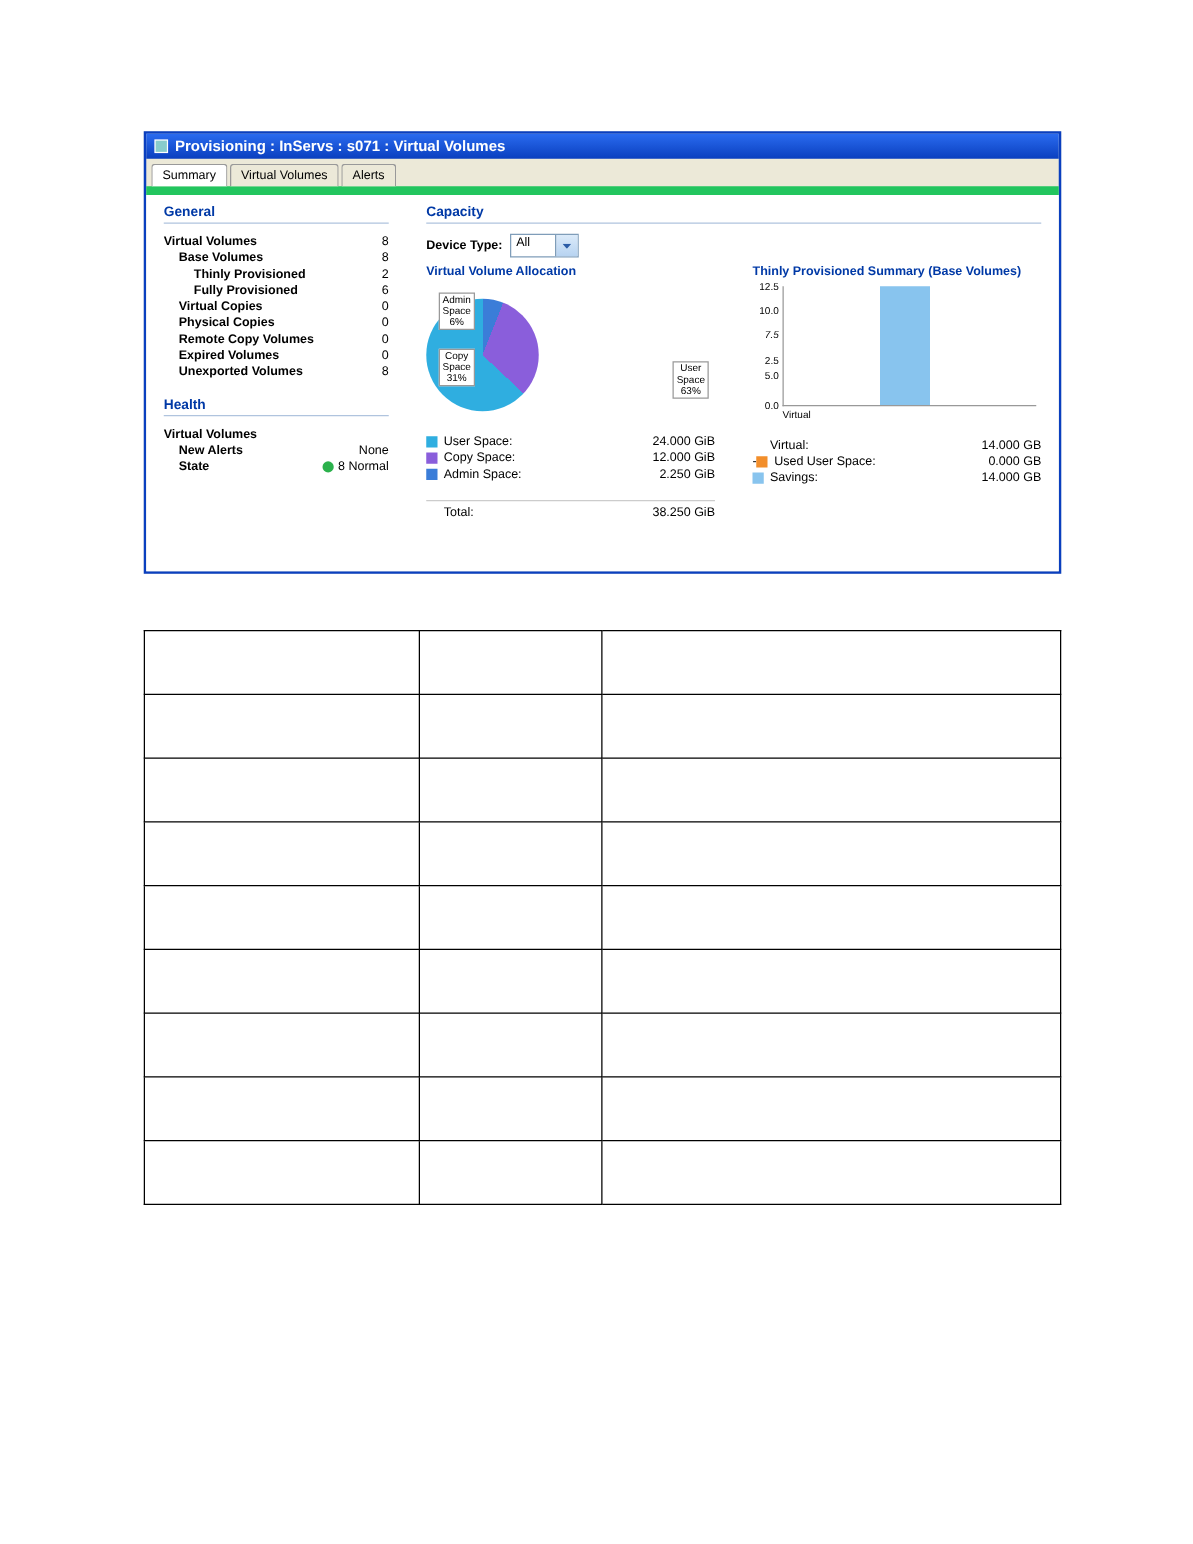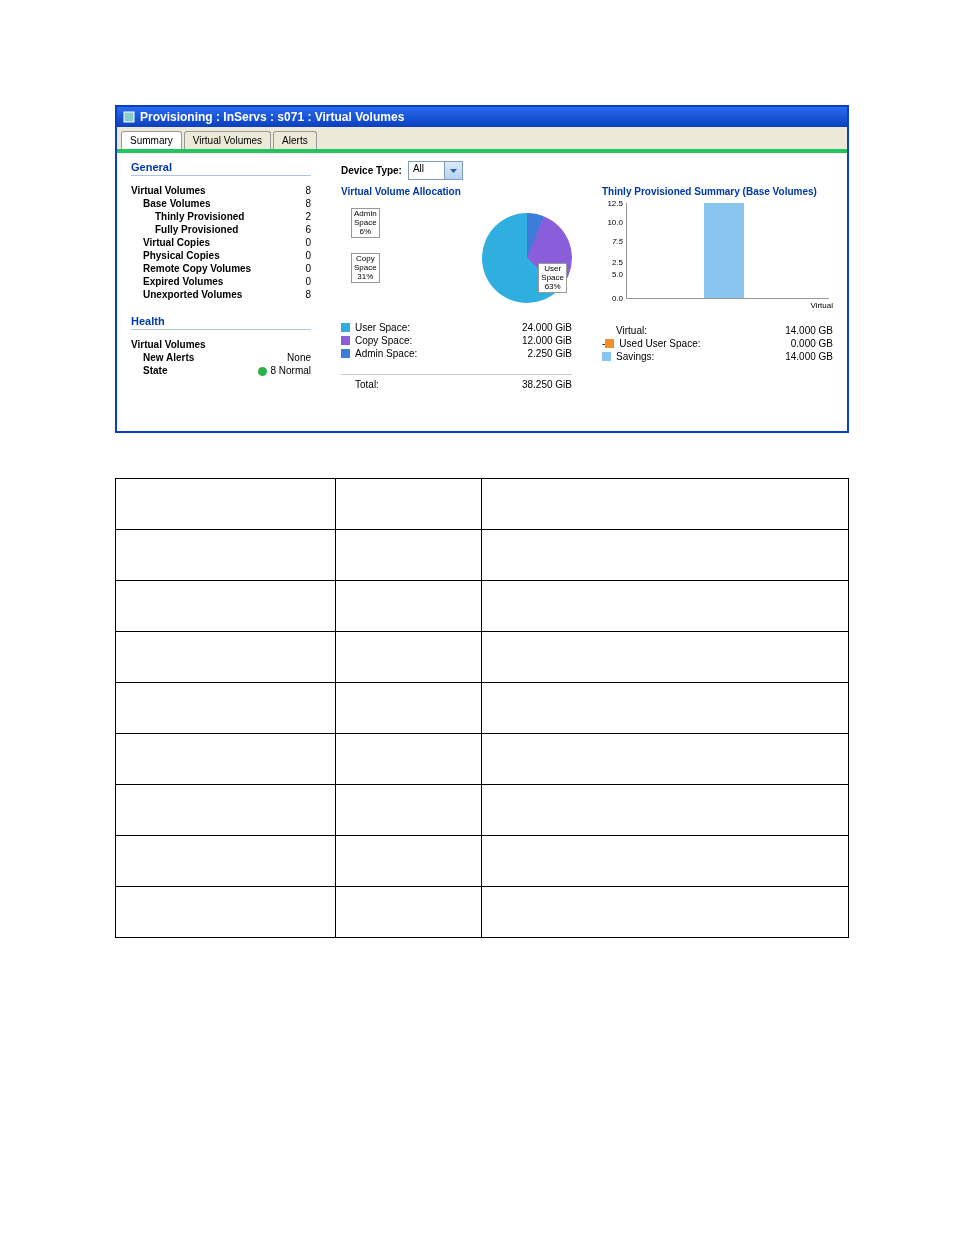--- a/index.html
+++ b/index.html
@@ -1,53 +1,53 @@
 <!DOCTYPE html>
 <html><head>
 <meta charset="utf-8">
 <style>
 body{margin:0;background:#fff;font-family:Verdana,Arial,sans-serif;font-size:11px;color:#000;width:954px}
 .page{padding:105px 105px 0 115px}
 .window{border:2px solid #0a3fbf;background:#ece9d8}
 .titlebar{background:linear-gradient(#2a6bef,#0a3fbf);color:#fff;font-weight:bold;padding:3px 6px;font-size:12px;display:flex;align-items:center;gap:5px}
 .titlebar svg{width:12px;height:12px}
-.tabs{display:flex;border-bottom:4px solid #22c55e;padding:4px 0 0 4px}
+.tabs{display:flex;border-bottom:7px solid #22c55e;padding:4px 0 0 4px}
 .tab{padding:3px 8px;border:1px solid #999;border-bottom:0;border-radius:3px 3px 0 0;margin-right:2px;font-size:10px;background:#ece9d8;cursor:pointer}
 .tab.active{background:#fff}
 .body{background:#fff;padding:8px 14px 40px;display:flex;gap:30px}
 .sect-title{color:#0039a6;font-weight:bold;font-size:11px;border-bottom:1px solid #b0c4de;padding-bottom:2px;margin-bottom:8px}
 .gen{width:180px}
 .gen-row{display:flex;justify-content:space-between;font-size:10px;padding:1px 0}
 .gen-row .lbl{font-weight:bold}
 .indent1{padding-left:12px}
 .indent2{padding-left:24px}
 .cap{flex:1}
 .cap-top{display:flex;align-items:center;gap:6px;font-size:10px;margin-bottom:6px}
 .cap-top .lbl{font-weight:bold}
 .sel{border:1px solid #7f9db9;background:#fff;font-size:10px;display:inline-flex;align-items:stretch;height:17px}
 .sel span{padding:1px 20px 1px 4px}
 .sel .arrow{width:17px;background:linear-gradient(#dbeaf9,#b7d3f1);border-left:1px solid #7f9db9;display:flex;align-items:center;justify-content:center}
 .cap-cols{display:flex;gap:30px}
 .cap-col{flex:1}
 .subt{color:#0039a6;font-weight:bold;font-size:10px;margin-bottom:6px}
-.pie-wrap{position:relative;height:110px;display:flex;align-items:center;justify-content:flex-end}
+.pie-wrap{position:relative;height:110px;display:flex;align-items:center;justify-content:flex-start}
 .pie{width:90px;height:90px;border-radius:50%;background:conic-gradient(#3b7dd8 0deg 21.6deg,#8a5edb 21.6deg 133.2deg,#2faee0 133.2deg 360deg)}
 .callout{position:absolute;font-size:8px;border:1px solid #999;background:#fff;padding:1px 2px;line-height:1.1;text-align:center}
 .c1{left:10px;top:5px}
 .c2{left:10px;top:50px}
 .c3{right:5px;top:60px}
 .leg{margin-top:8px;font-size:10px}
 .leg-row{display:flex;align-items:center;padding:1px 0}
 .swatch{width:9px;height:9px;margin-right:5px}
 .leg-row .val{margin-left:auto}
 .leg .total{padding-top:4px;margin-top:14px;border-top:1px solid #ccc}
 .bar-area{height:95px;border-bottom:1px solid #999;border-left:1px solid #999;margin:6px 4px 2px 24px;position:relative}
 .ytick{position:absolute;left:-24px;font-size:8px;width:20px;text-align:right}
 .bar{position:absolute;background:#88c4ee;width:40px}
-.bar-lab{text-align:right;font-size:8px;margin-top:2px;margin-left:24px}
+.bar-lab{text-align:left;font-size:8px;margin-top:2px;margin-left:24px}
 .dot{width:9px;height:9px;border-radius:50%;background:#2bb14c;display:inline-block;margin-right:3px;vertical-align:middle}
 .tbl{border-collapse:collapse;width:100%;margin-top:45px}
 .tbl td,.tbl th{border:1px solid #000;height:48px}
 </style>
 </head>
 <body>
 
 <div class="page">
 <div class="window">
   <div class="titlebar">
@@ -109,20 +109,21 @@
       <div class="gen-row indent1">
             <span class="lbl">New Alerts</span>
             <span>None</span>
           </div>
       <div class="gen-row indent1">
             <span class="lbl">State</span>
             <span><span class="dot"></span><span>8 Normal</span></span>
           </div>
     </div>
     <div class="cap">
+      <div class="sect-title">Capacity</div>
       <div class="cap-top">
         <span class="lbl">Device Type:</span>
         <div class="sel">
           <span>All</span>
           <div class="arrow">
                 <svg width="7" height="4">
                   <polygon points="0,0 7,0 3.5,4" fill="#2b5ca6"></polygon>
                 </svg>
               </div>
         </div>

